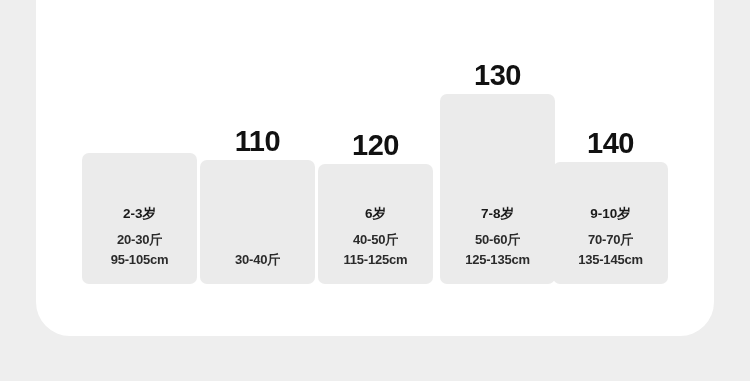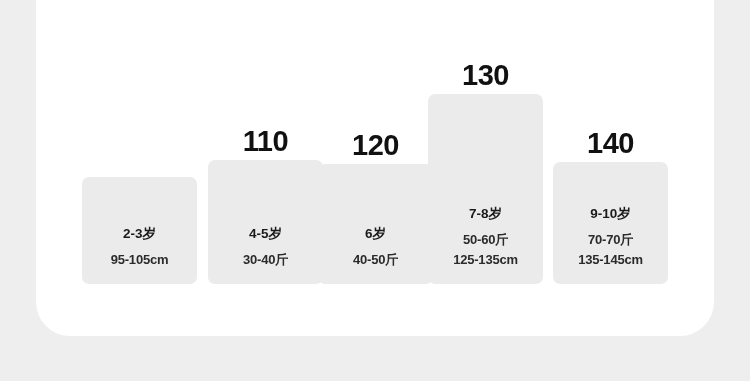--- a/index.html
+++ b/index.html
@@ -87,49 +87,50 @@
     letter-spacing: -0.2px;
   }
 </style>
 </head>
 <body>
 
 <div class="card">
   <div class="chart">
 
     <div class="bar-group" style="left:46px;">
-      <div class="bar" style="height:107px;">
+      <div class="bar" style="height:131px;">
         <div class="bar-text">
           <div class="age">2-3岁</div>
+          <div class="weight">20-30斤</div>
           <div class="height">95-105cm</div>
         </div>
       </div>
     </div>
 
-    <div class="bar-group" style="left:172px;">
+    <div class="bar-group" style="left:164px;">
       <div class="bar-label">110</div>
       <div class="bar" style="height:124px;">
         <div class="bar-text">
-          <div class="age">4-5岁</div>
           <div class="weight">30-40斤</div>
         </div>
       </div>
     </div>
 
     <div class="bar-group" style="left:282px;">
       <div class="bar-label">120</div>
       <div class="bar" style="height:120px;">
         <div class="bar-text">
           <div class="age">6岁</div>
           <div class="weight">40-50斤</div>
+          <div class="height">115-125cm</div>
         </div>
       </div>
     </div>
 
-    <div class="bar-group" style="left:392px;">
+    <div class="bar-group" style="left:404px;">
       <div class="bar-label">130</div>
       <div class="bar" style="height:190px;">
         <div class="bar-text">
           <div class="age">7-8岁</div>
           <div class="weight">50-60斤</div>
           <div class="height">125-135cm</div>
         </div>
       </div>
     </div>
 

